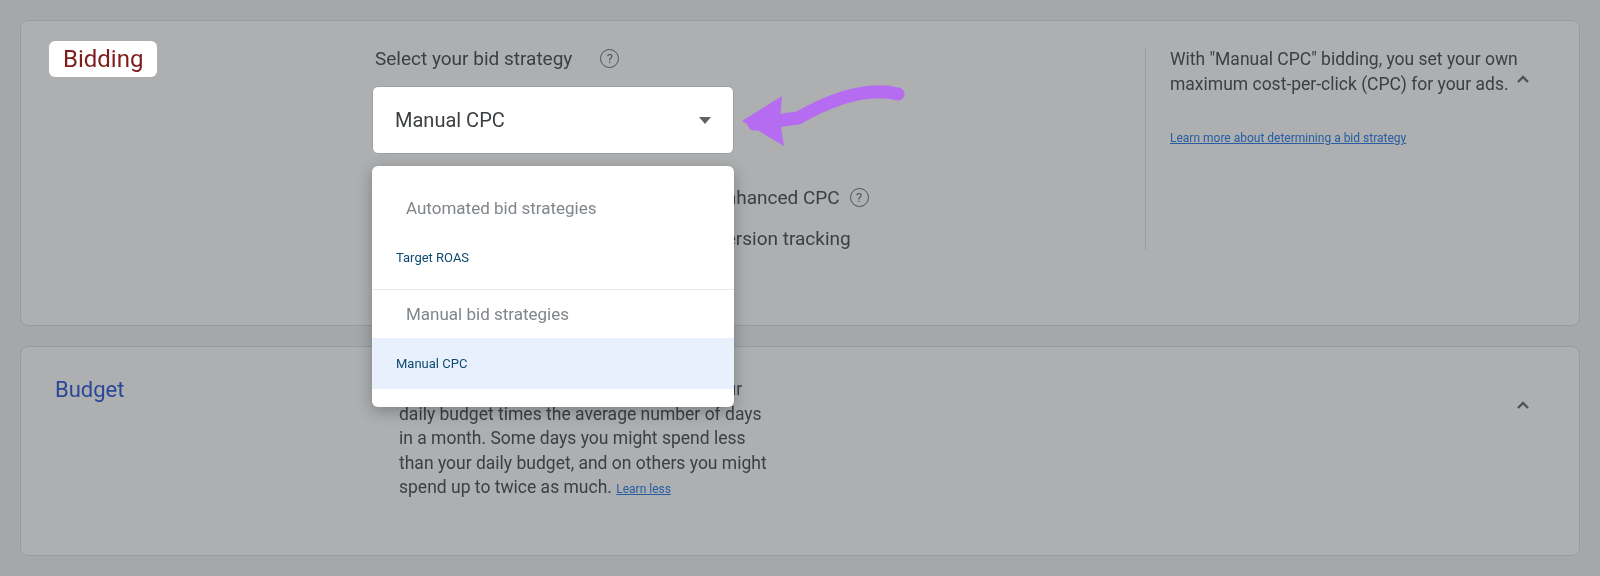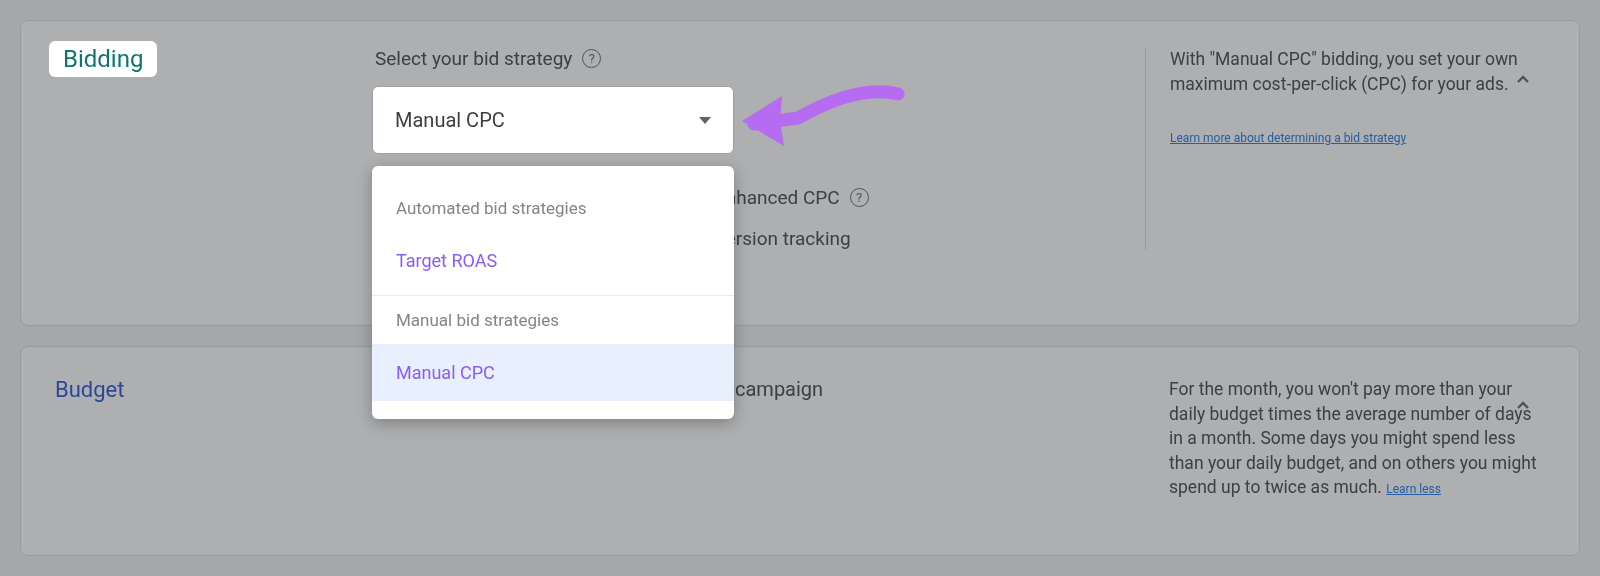--- a/index.html
+++ b/index.html
@@ -44,33 +44,33 @@
       font-size: 17.5px;
       color: #3c4043;
       line-height: 1.4;
     }
     .section-title-chip {
       display: inline-block;
       background: #fff;
       border-radius: 6px;
       padding: 4px 14px;
       font-size: 24px;
-      color: #0f766e;
+      color: #7f1d1d;
       font-weight: 400;
     }
     .section-title-plain {
       font-size: 22px;
       color: #3c4043;
     }
     .field-label {
       font-size: 19px;
       color: #3c4043;
       display: flex;
       align-items: center;
-      gap: 10px;
+      gap: 28px;
       margin-bottom: 18px;
     }
     .help-icon {
       width: 19px; height: 19px;
       border: 1.5px solid #5f6368;
       border-radius: 50%;
       display: inline-flex;
       align-items: center; justify-content: center;
       font-size: 13px;
       color: #5f6368;
@@ -135,25 +135,25 @@
       background: #fff;
       border-radius: 6px;
       box-shadow: 0 4px 16px rgba(0,0,0,0.28);
       z-index: 20;
       padding: 18px 0 0 0;
       overflow: hidden;
     }
     .dd-group-label {
       font-size: 17px;
       color: #80868b;
-      padding: 14px 24px 14px 24px;
+      padding: 14px 24px 14px 34px;
     }
     .dd-item {
-      font-size: 18px;
-      color: #8b5cf6;
+      font-size: 13px;
+      color: #0c4a6e;
       padding: 18px 24px;
       cursor: pointer;
     }
     .dd-item.selected {
       background: #e8f0fe;
     }
     .dd-divider {
       height: 1px;
       background: #e8eaed;
       margin-top: 6px;
@@ -214,23 +214,20 @@
         <path d="M7 15l5-5 5 5" fill="none" stroke="#5f6368" stroke-width="2.4"></path>
       </svg>
   </div>
 </div>
 
 <div class="card" style="height: 210px;">
   <div class="card-inner" style="padding-top:30px;">
     <div class="left-col">
       <span class="budget-label">Budget</span>
     </div>
-    <div class="mid-col">
-      <span class="budget-mid" style="margin-left:360px;">campaign</span>
-    </div>
     <div class="right-col" style="border-left:none;">
       <span>For the month, you won't pay more than your daily budget times the average number of days in a month. Some days you might spend less than your daily budget, and on others you might spend up to twice as much. </span><a href="#" class="learn-link">Learn less</a>
     </div>
   </div>
   <div class="collapse-caret">
     <svg viewBox="0 0 24 24">
         <path d="M7 15l5-5 5 5" fill="none" stroke="#5f6368" stroke-width="2.4"></path>
       </svg>
   </div>
 </div>

